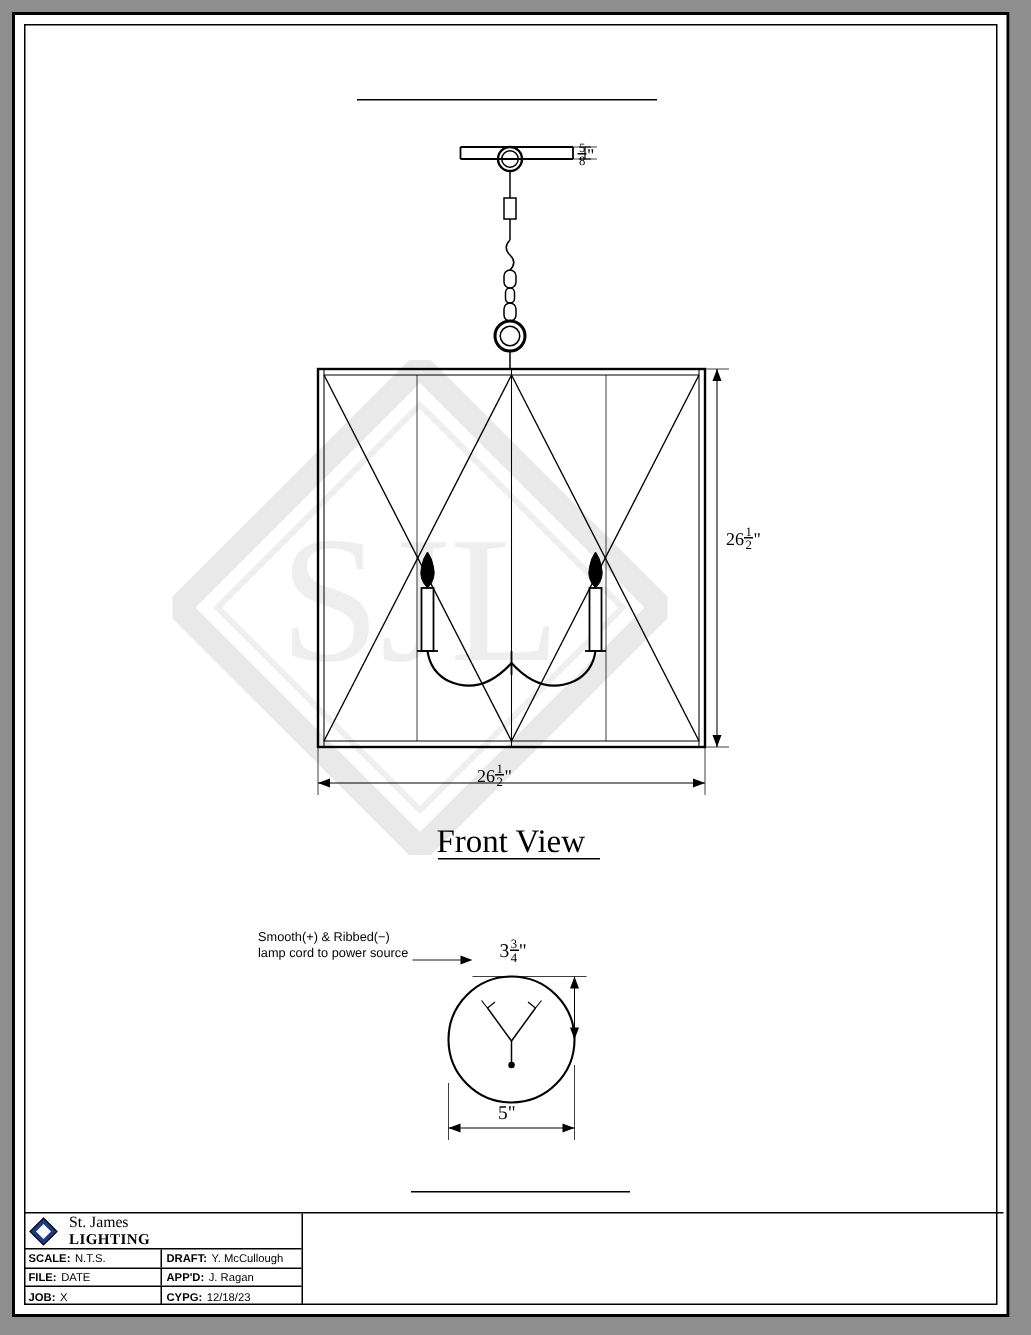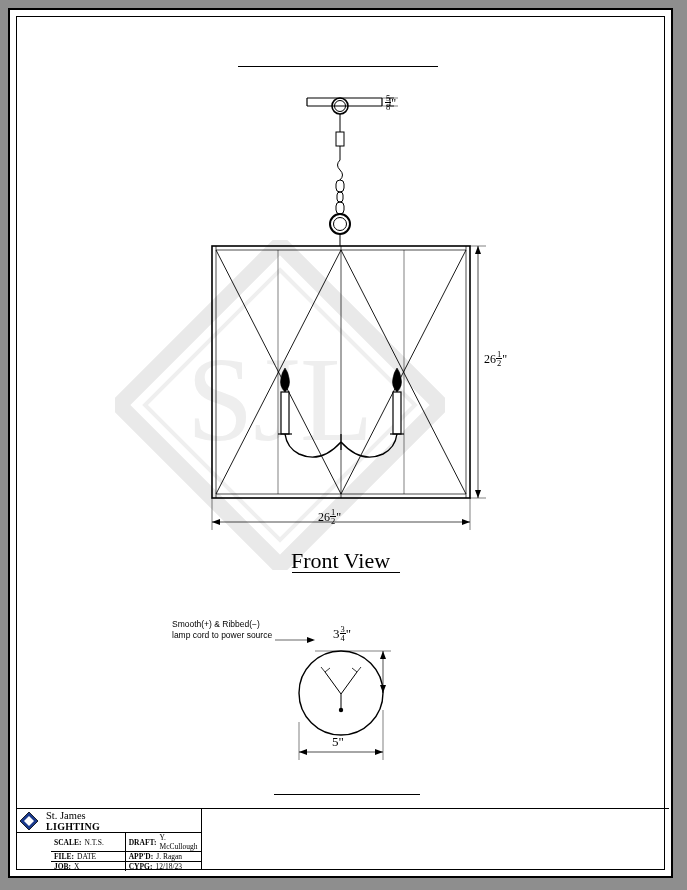--- a/index.html
+++ b/index.html
@@ -160,23 +160,22 @@
     line-height: 11px;
     padding-left: 4px;
   }
   #tb-brand .b2 { font-weight: bold; font-size: 10px; letter-spacing: 0.3px;}
   .tb-row {
     display: flex;
     flex: 1;
     border-bottom: 1px solid #000;
     box-sizing: border-box;
     align-items: center;
-    font-family: Liberation Serif, serif;
+    font-family: Liberation Sans, sans-serif;
     font-size: 7.5px;
-    margin-left: 35px;
   }
   .tb-row:last-child { border-bottom: none; }
   .tb-cell {
     display: flex;
     align-items: center;
     padding-left: 3px;
     box-sizing: border-box;
     height: 100%;
   }
   .tb-c1 { width: 92px; border-right: 1px solid #000; }

